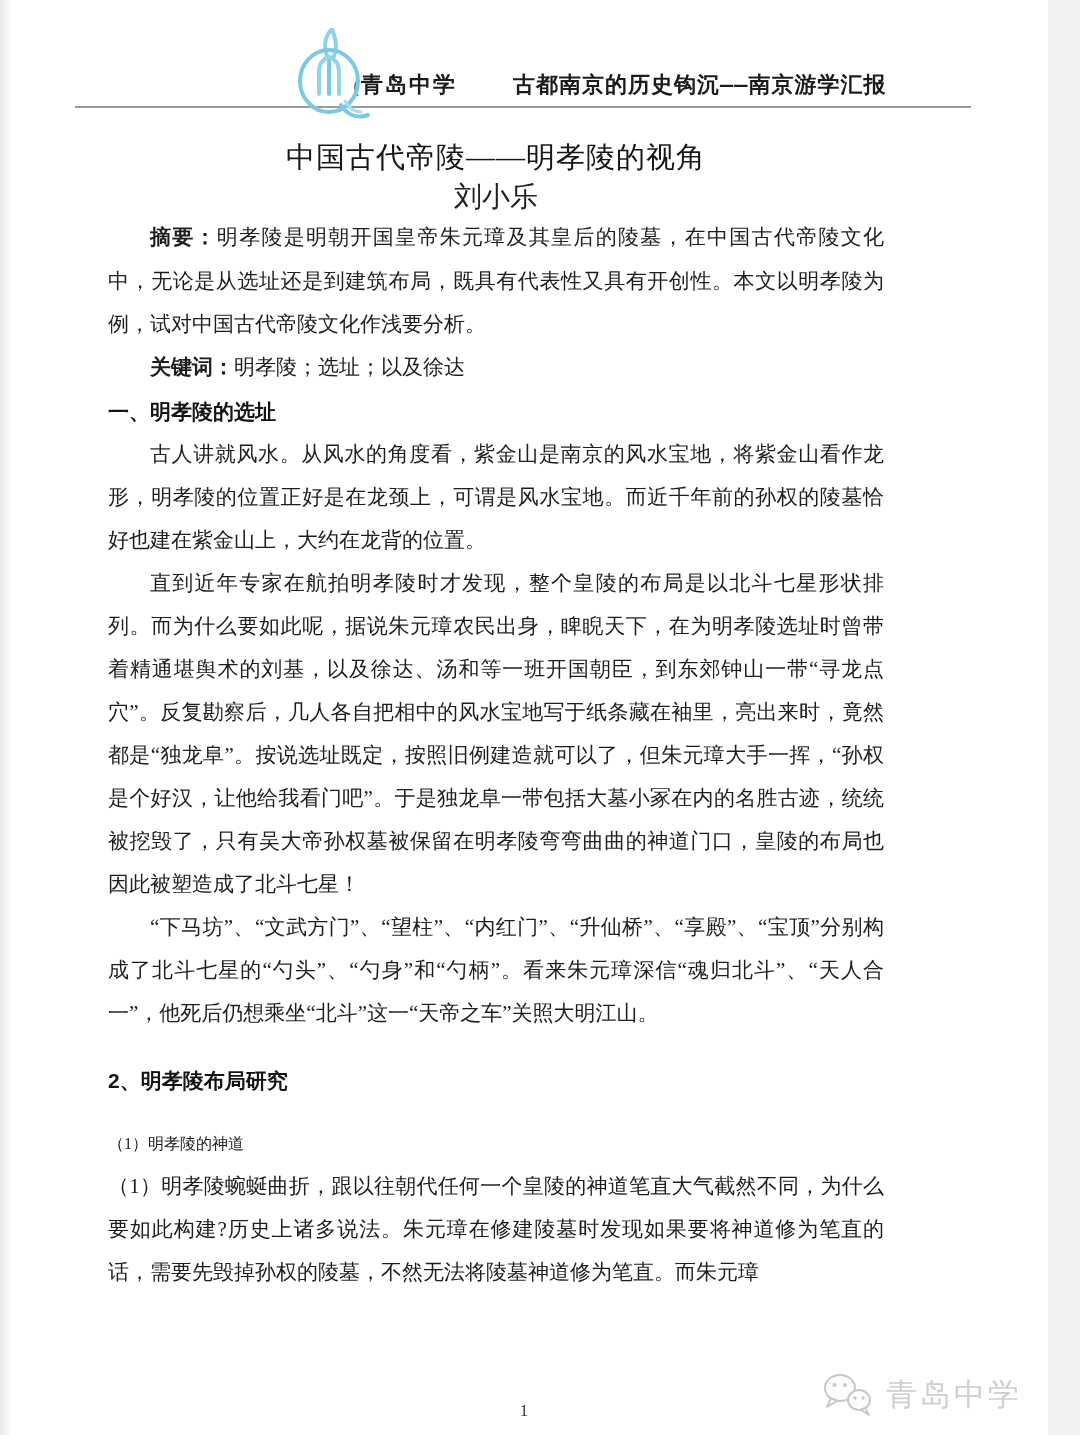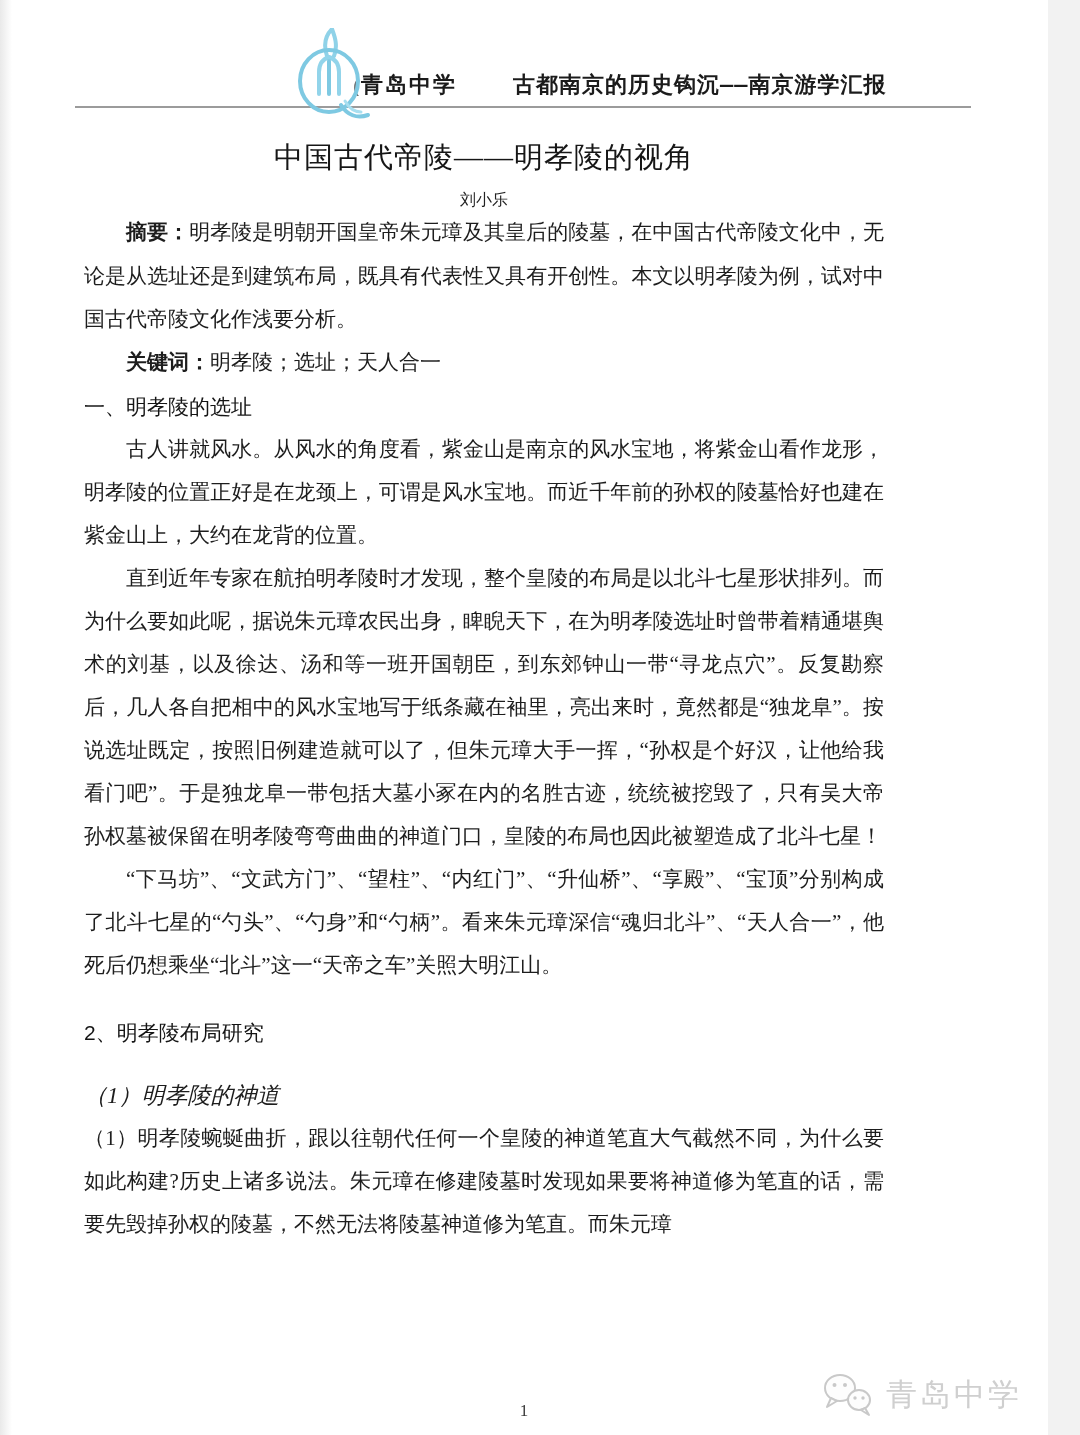--- a/index.html
+++ b/index.html
@@ -36,58 +36,58 @@
     font-family: "Liberation Sans", "DejaVu Sans", sans-serif;
     font-weight: 700;
     font-size: 22px;
     color: #1b1b1b;
     white-space: nowrap;
   }
   .stray-mark { font-weight: 400; color: #666; font-size: 18px; margin-right: 2px; }
   .school-name { margin-right: 56px; letter-spacing: 2px; }
   .report-title { letter-spacing: 1px; font-family: Liberation Mono, monospace; }
   
-  .content { padding: 0 164px 0 84px; }
+  .content { padding: 0 164px 0 108px; }
   .title {
     margin: 30px 0 0 0;
     font-size: 29px;
     font-weight: 400;
     text-align: center;
     letter-spacing: 1px;
     color: #161616;
   }
   .author {
-    margin-top: 12px;
+    margin-top: 0;
     text-align: center;
-    font-size: 16px;
+    font-size: 28px;
     color: #222;
   }
   p.body {
     margin: 0;
     font-size: 21px;
     line-height: 43px;
     text-align: justify;
     color: #1d1d1d;
   }
   .abstract { margin-top: 16px; }
   .indent { text-indent: 2em; }
   .lbl {
     font-weight: 700;
     font-family: Liberation Mono, monospace;
   }
   .sec {
     margin: 0;
     font-size: 21px;
     line-height: 43px;
-    font-weight: 400;
+    font-weight: 700;
     font-family: "Liberation Sans", "DejaVu Sans", sans-serif;
     color: #141414;
   }
   .sec2 { margin-top: 24px; }
-  .subhead { margin-top: 20px; font-size: 23px; line-height: 43px; color: #1d1d1d; font-style: italic; }
+  .subhead { margin-top: 20px; font-size: 16px; line-height: 43px; color: #1d1d1d; }
   .p4 { margin-top: 8px; line-height: 50px; }
   
   .pagenum {
     position: absolute;
     left: 0; bottom: 14px;
     width: 100%;
     text-align: center;
     font-size: 17px;
     color: #3a3a3a;
   }
@@ -130,21 +130,21 @@
       <span class="report-title">古都南京的历史钩沉——南京游学汇报</span>
     </div>
   </div>
 
   <div class="content">
     <h1 class="title">中国古代帝陵——明孝陵的视角</h1>
     <div class="author">刘小乐</div>
 
     <p class="body indent abstract"><span class="lbl">摘要：</span><span>明孝陵是明朝开国皇帝朱元璋及其皇后的陵墓，在中国古代帝陵文化中，无论是从选址还是到建筑布局，既具有代表性又具有开创性。本文以明孝陵为例，试对中国古代帝陵文化作浅要分析。</span></p>
 
-    <p class="body indent"><span class="lbl">关键词：</span><span>明孝陵；选址；天人合一</span></p>
+    <p class="body indent"><span class="lbl">关键词：</span><span>明孝陵；选址；以及徐达</span></p>
 
     <h2 class="sec">一、明孝陵的选址</h2>
 
     <p class="body indent">古人讲就风水。从风水的角度看，紫金山是南京的风水宝地，将紫金山看作龙形，明孝陵的位置正好是在龙颈上，可谓是风水宝地。而近千年前的孙权的陵墓恰好也建在紫金山上，大约在龙背的位置。</p>
     <p class="body indent">直到近年专家在航拍明孝陵时才发现，整个皇陵的布局是以北斗七星形状排列。而为什么要如此呢，据说朱元璋农民出身，睥睨天下，在为明孝陵选址时曾带着精通堪舆术的刘基，以及徐达、汤和等一班开国朝臣，到东郊钟山一带“寻龙点穴”。反复勘察后，几人各自把相中的风水宝地写于纸条藏在袖里，亮出来时，竟然都是“独龙阜”。按说选址既定，按照旧例建造就可以了，但朱元璋大手一挥，“孙权是个好汉，让他给我看门吧”。于是独龙阜一带包括大墓小冢在内的名胜古迹，统统被挖毁了，只有吴大帝孙权墓被保留在明孝陵弯弯曲曲的神道门口，皇陵的布局也因此被塑造成了北斗七星！</p>
     <p class="body indent">“下马坊”、“文武方门”、“望柱”、“内红门”、“升仙桥”、“享殿”、“宝顶”分别构成了北斗七星的“勺头”、“勺身”和“勺柄”。看来朱元璋深信“魂归北斗”、“天人合一”，他死后仍想乘坐“北斗”这一“天帝之车”关照大明江山。</p>
 
     <h2 class="sec sec2">2、明孝陵布局研究</h2>
 
     <div class="subhead">（1）明孝陵的神道</div>

